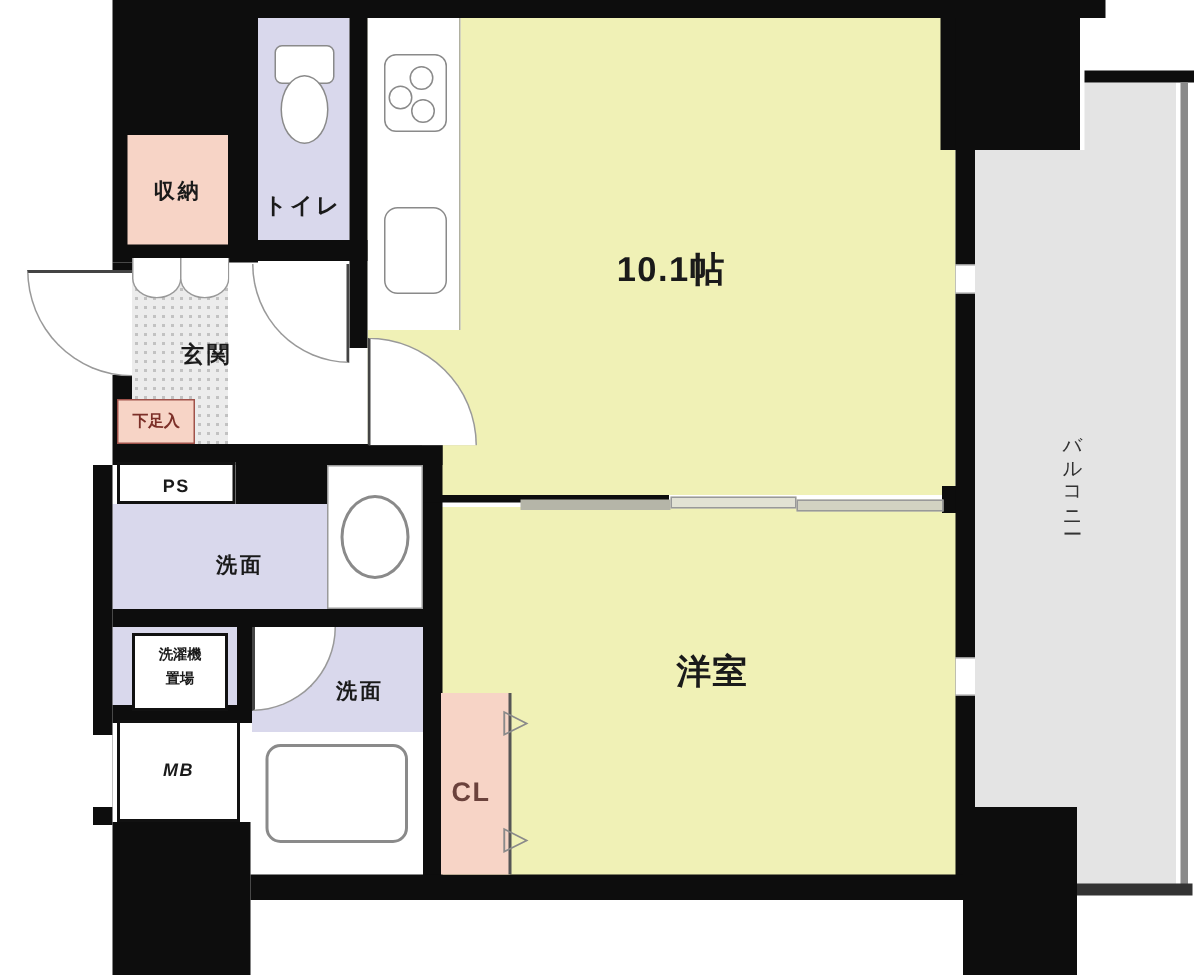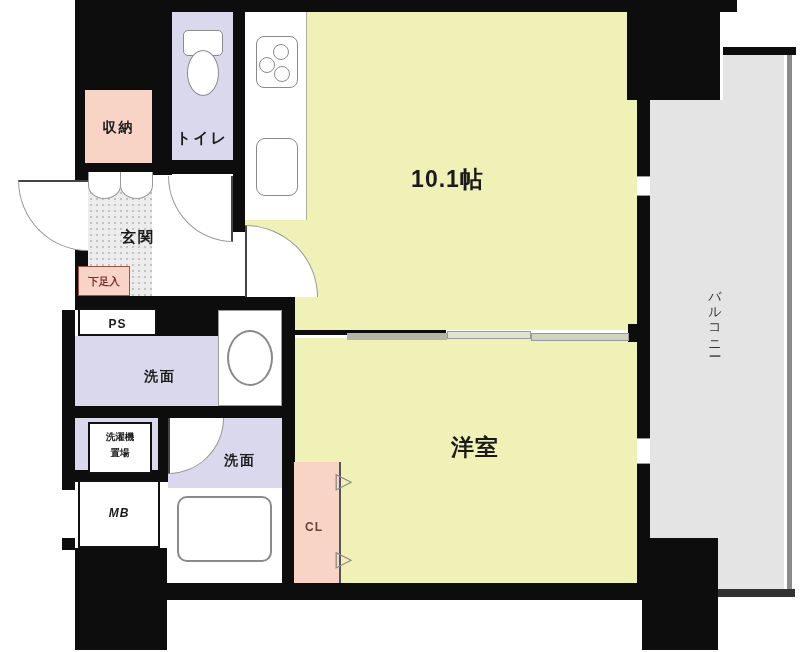--- a/index.html
+++ b/index.html
@@ -123,15 +123,15 @@
   <div class="abs lbl mid" style="left:170px;top:128px;width:64px;height:20px;">トイレ</div>
   <div class="abs lbl mid" style="left:104px;top:226px;width:68px;height:22px;">玄関</div>
   <div class="abs lbl mid" style="left:85px;top:117px;width:67px;height:20px;font-size:14px;">収納</div>
   <div class="abs lbl tiny" style="left:78px;top:272px;width:52px;height:18px;color:#7c2f28;font-size:10.5px;">下足入</div>
   <div class="abs lbl sm" style="left:78px;top:296px;width:79px;height:20px;margin-top:19px;">PS</div>
   <div class="abs lbl mid" style="left:120px;top:366px;width:80px;height:20px;font-size:14px;">洗面</div>
   <div class="abs lbl tiny" style="left:89px;top:430px;width:62px;height:14px;">洗濯機</div>
   <div class="abs lbl tiny" style="left:89px;top:446px;width:62px;height:14px;">置場</div>
   <div class="abs lbl mid" style="left:200px;top:450px;width:80px;height:20px;font-size:14px;">洗面</div>
   <div class="abs lbl sm" style="left:78px;top:504px;width:82px;height:20px;font-style:italic;">MB</div>
-  <div class="abs lbl sm" style="left:294px;top:518px;width:40px;height:20px;color:#6b423c;font-size:12px;">CL</div>
+  <div class="abs lbl sm" style="left:294px;top:518px;width:40px;height:20px;color:#6b423c;font-size:18px;">CL</div>
 
 </div>
 
 </body></html>

